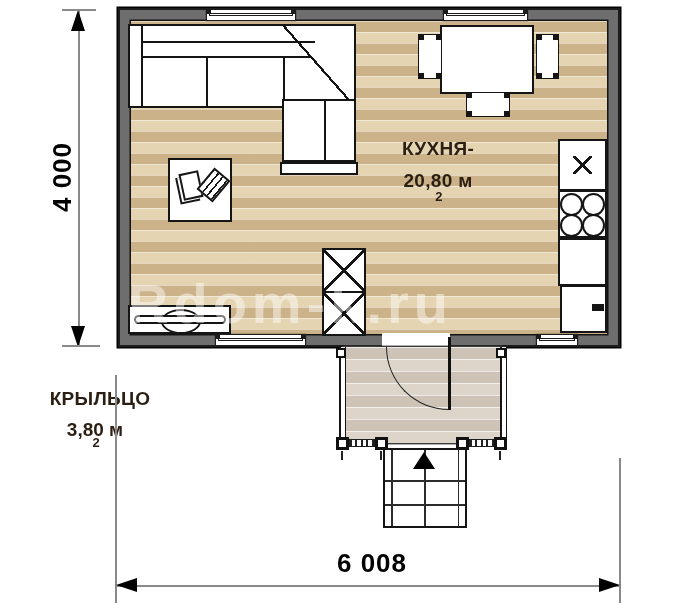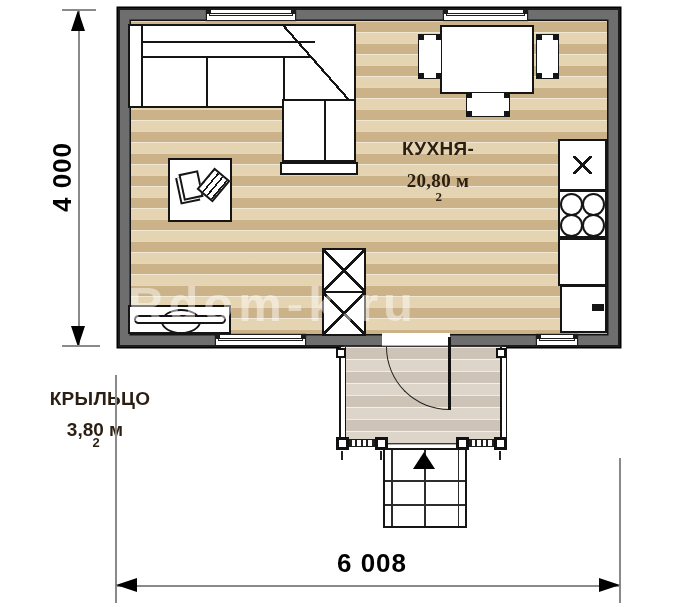--- a/index.html
+++ b/index.html
@@ -112,21 +112,21 @@
   .steps .tread1{left:0;top:30px;width:100%;height:1.5px;background:#2c2c2c;}
   .steps .tread2{left:0;top:54px;width:100%;height:1.5px;background:#2c2c2c;}
   .steps .cline{left:39px;top:0;width:1.5px;height:100%;background:#2c2c2c;}
   .steps .up-arrow{left:28px;top:2px;width:0;height:0;border-left:11px solid transparent;
                    border-right:11px solid transparent;border-bottom:17px solid #000;}
 
   
   .room-label{left:240px;top:130px;width:160px;text-align:center;
               color:var(--label-text,#2a1f12);font-weight:bold;font-size:19px;line-height:22px;
               letter-spacing:.3px;}
-  .room-label .area{margin-top:10px;position:relative;font-family:Liberation Serif, serif;}
+  .room-label .area{margin-top:10px;position:relative;}
   sup.sq{position:relative;font-size:13px;top:-6px;left:1px;}
   .porch-name{left:20px;top:388px;width:160px;text-align:center;color:var(--label-text,#2a1f12);
               font-weight:bold;font-size:19px;line-height:22px;letter-spacing:.3px;}
   .porch-area{left:15px;top:419px;width:160px;text-align:center;color:var(--label-text,#2a1f12);
               font-weight:bold;font-size:19px;}
 
   
   .dline{background:#8a8a8a;}
   .dimv-line{left:78px;top:10px;width:1.5px;height:337px;}
   .arr{width:0;height:0;}
@@ -139,21 +139,21 @@
               transform:rotate(-90deg);}
   .ext-l{left:115px;top:375px;width:1.5px;height:228px;}
   .ext-r{left:619px;top:458px;width:1.5px;height:145px;}
   .dimh-line{left:116px;top:585px;width:504px;height:1.5px;}
   .arr-left{left:116px;top:578px;border-top:7.5px solid transparent;border-bottom:7.5px solid transparent;border-right:21px solid #000;}
   .arr-right{left:599px;top:578px;border-top:7.5px solid transparent;border-bottom:7.5px solid transparent;border-left:21px solid #000;}
   .dimh-label{left:310px;top:548px;width:124px;text-align:center;font-size:26px;font-weight:bold;
               color:#000;letter-spacing:1px;}
 
   
-  .watermark{left:128px;top:266px;font-size:49px;font-weight:bold;line-height:76px;
+  .watermark{left:128px;top:266px;font-size:56px;font-weight:bold;line-height:76px;
              letter-spacing:5px;color:rgba(255,255,255,0.45);z-index:50;white-space:nowrap;
              pointer-events:none;}
 </style>
 </head>
 <body>
 
 <div class="stage">
 
   <div>
     <i class="dline dimv-line"></i>

